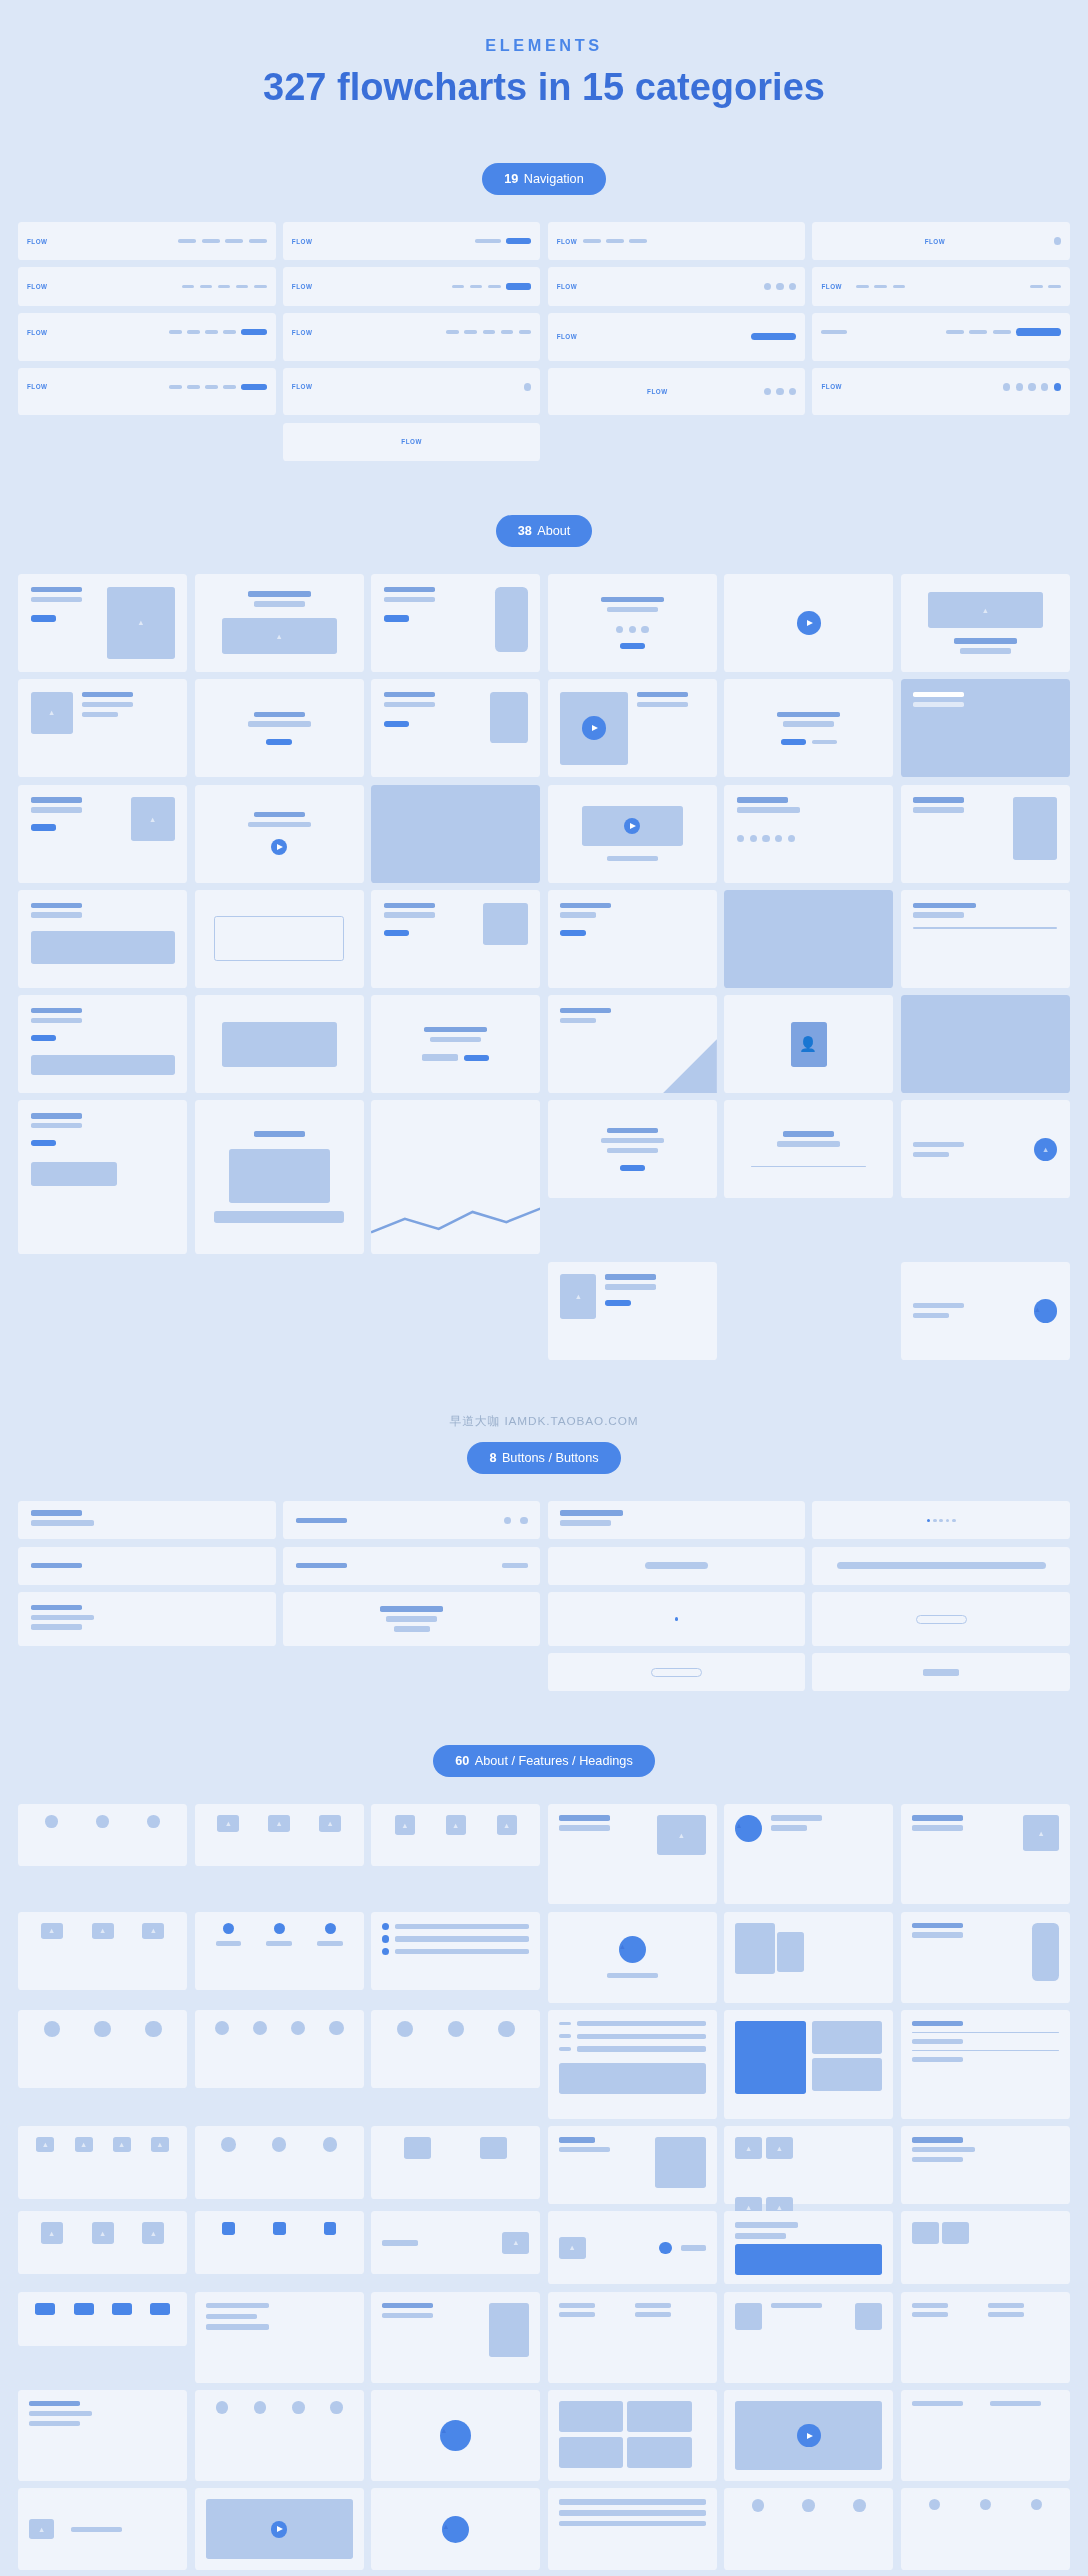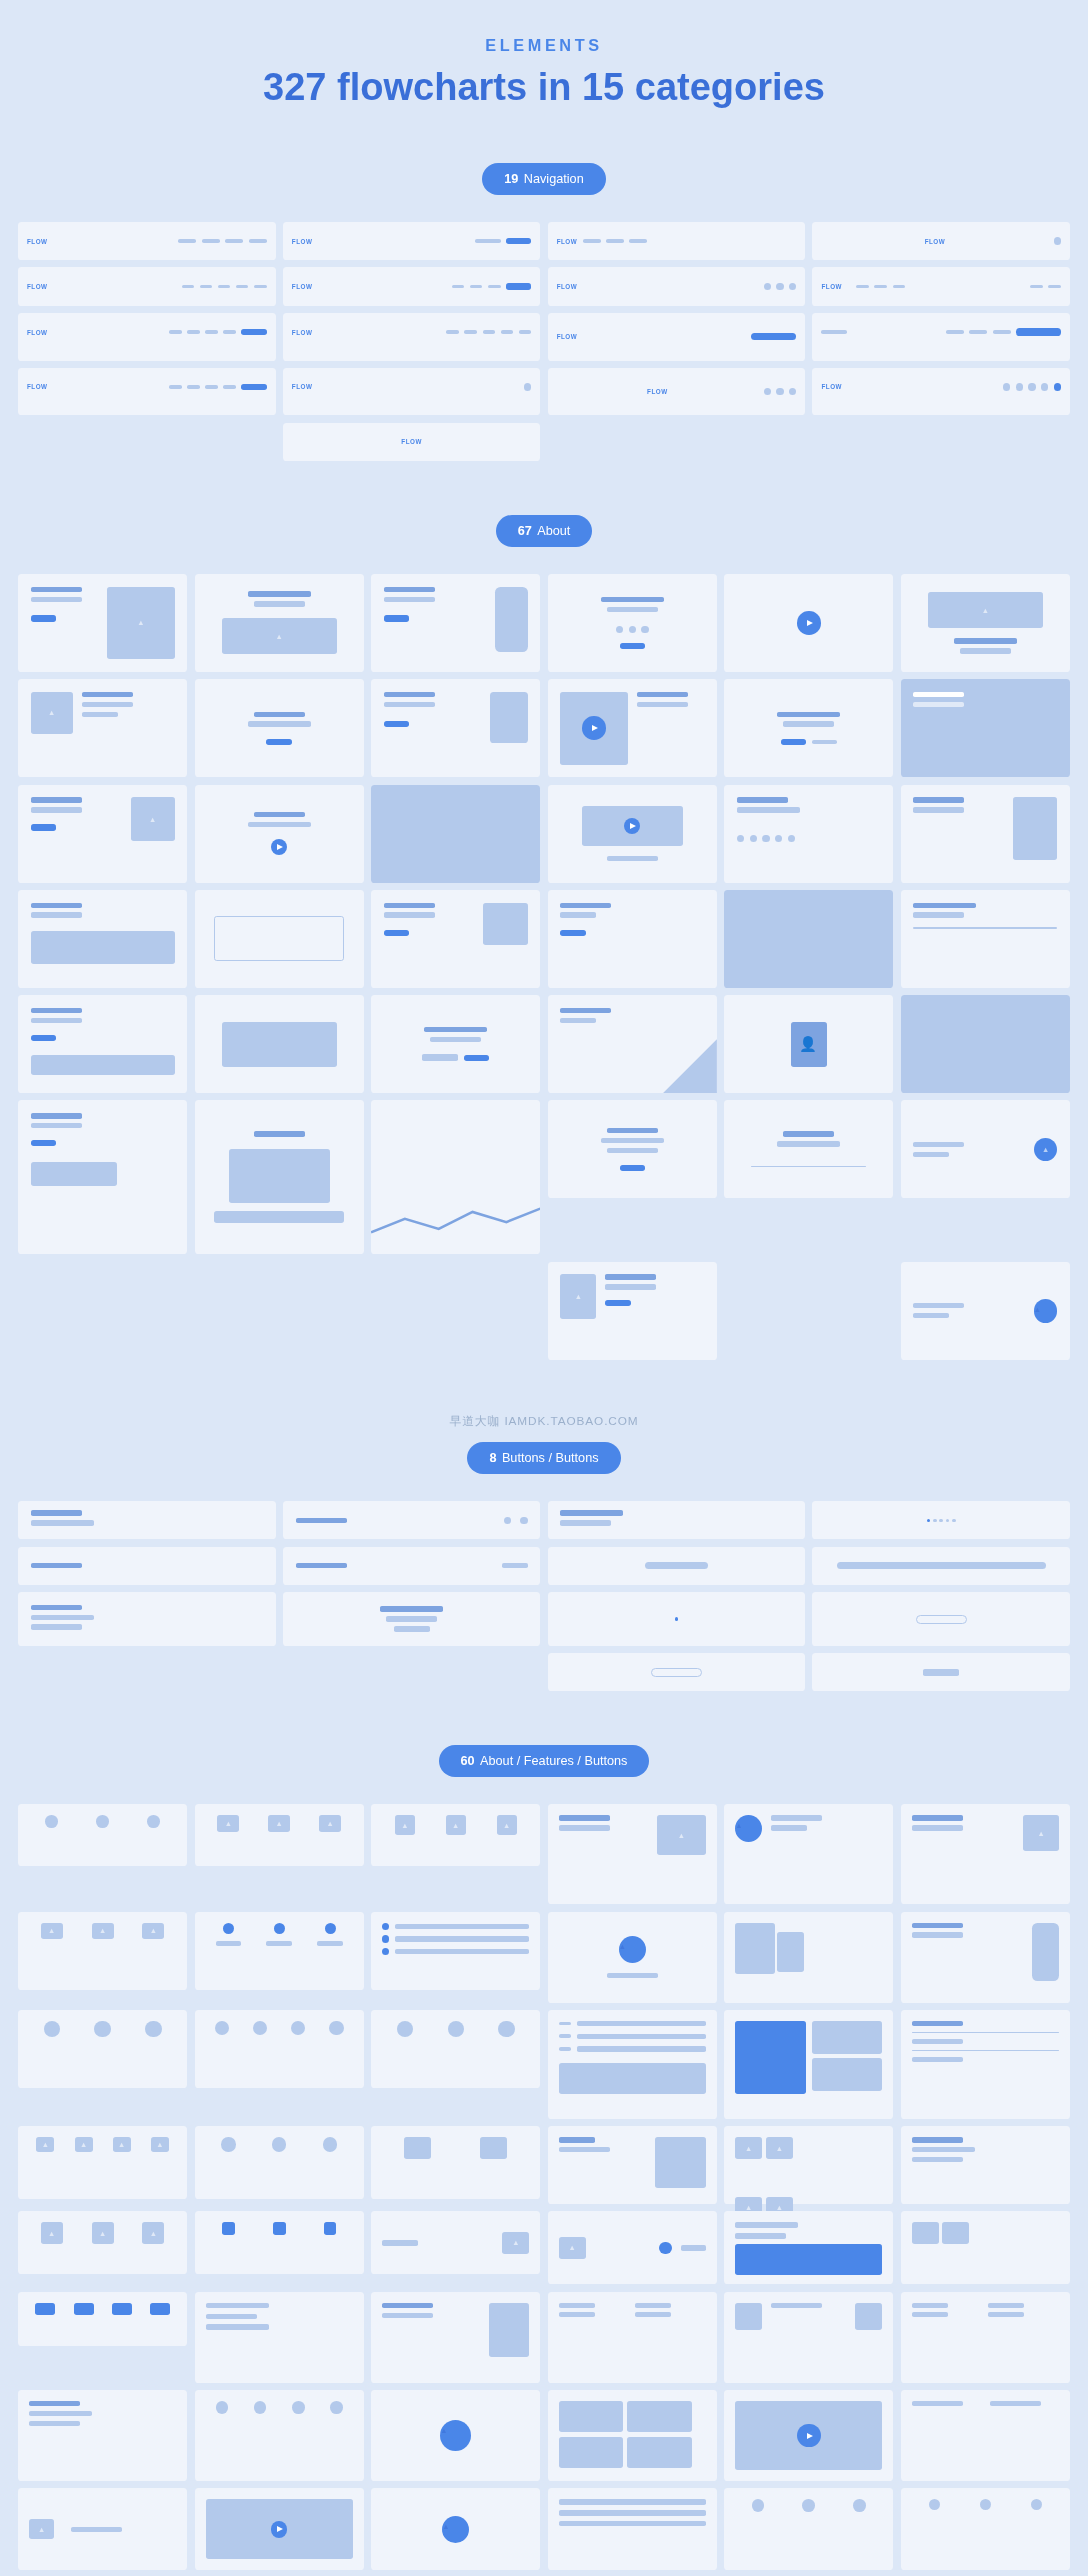--- a/index.html
+++ b/index.html
@@ -214,21 +214,21 @@
         <div class="nav">
           <span class="sp"></span>
           <span class="logo">FLOW</span>
           <span class="sp"></span>
         </div>
       </div>
 </div>
 </section>
 
 <section>
-<div class="pill"><b>67</b><span>About</span></div>
+<div class="pill"><b>38</b><span>About</span></div>
 <div class="grid cols6">
 
 <div class="card hero">
         <div class="fx">
           <div class="col">
             <span class="txtbd w40"></span>
             <span class="txtb w40"></span>
             <span class="btn mt" style="margin-top:9px"></span>
           </div>
           <div class="img pic" style="flex:1;min-height:63px"></div>
@@ -613,21 +613,21 @@
       </div>
 <div class="card head">
         <div class="fx center">
           <span class="li w30" style="height:7.3px"></span>
         </div>
       </div>
 </div>
 </section>
 
 <section>
-<div class="pill"><b>60</b><span>About / Features / Buttons</span></div>
+<div class="pill"><b>60</b><span>About / Features / Headings</span></div>
 <div class="grid cols6">
 
 <div class="card feat" style="height:62px">
         <div class="row" style="justify-content:space-around">
           <span class="circ" style="width:12.7px;height:12.7px"></span>
           <span class="circ" style="width:12.7px;height:12.7px"></span>
           <span class="circ" style="width:12.7px;height:12.7px"></span>
         </div>
       </div>
 <div class="card feat" style="height:62px">

